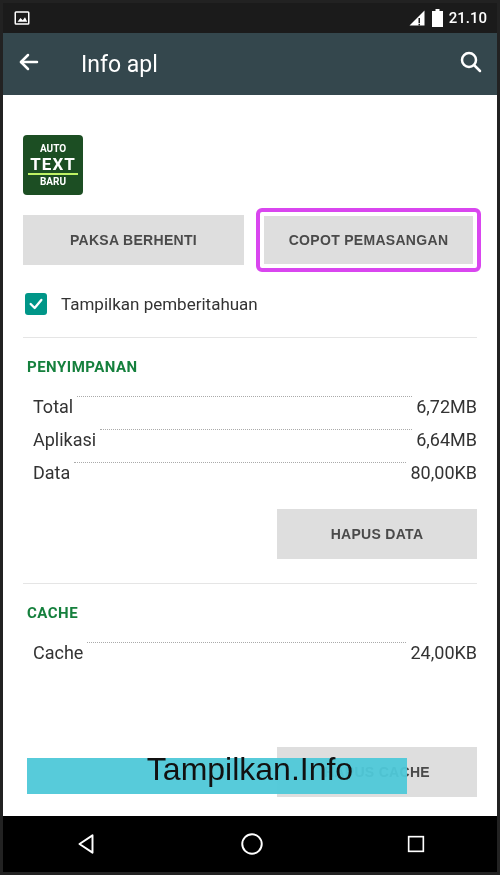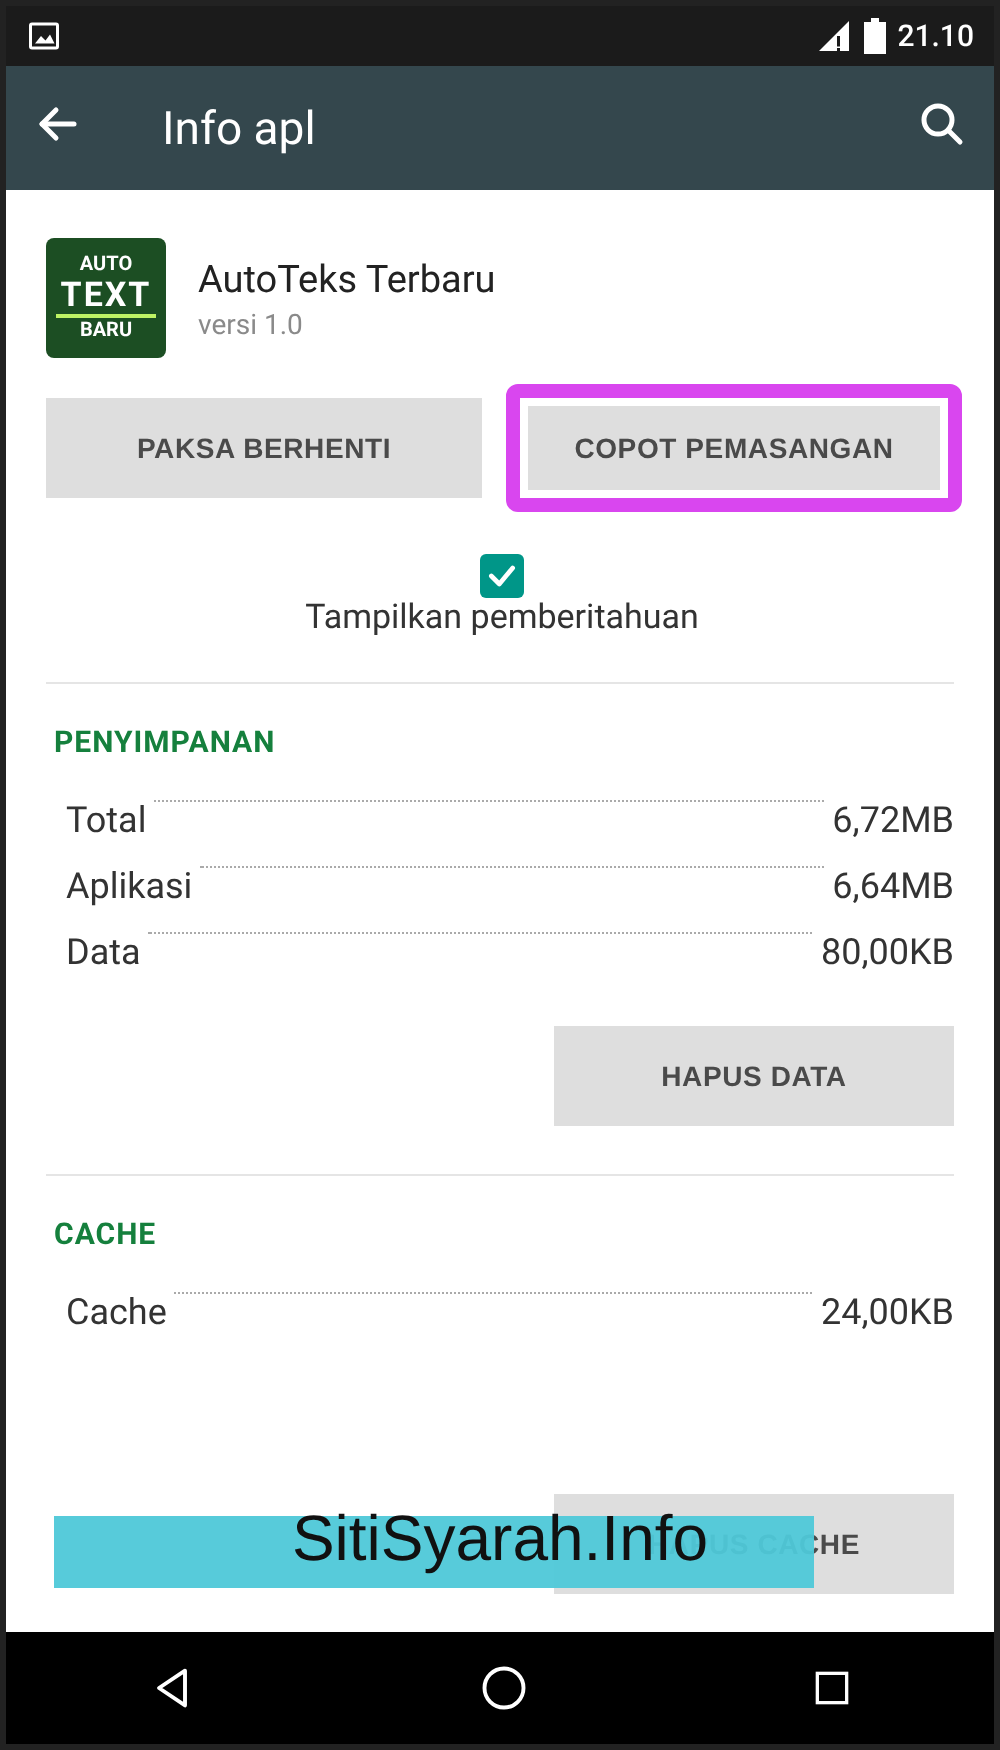--- a/index.html
+++ b/index.html
@@ -28,21 +28,21 @@
   .toolbar {
     height: 62px;
     background: #34474d;
     display: flex;
     align-items: center;
     padding: 0 14px;
     color: #fff;
     gap: 40px;
   }
   .toolbar .title { font-size: 23px; font-weight: 400; flex: 1; }
-  .content { padding: 0 20px 0 20px; color: #333; }
+  .content { padding: 16px 20px 0 20px; color: #333; }
   .app-header {
     display: flex;
     align-items: center;
     gap: 16px;
     padding: 24px 0 20px 0;
   }
   .app-icon {
     width: 60px; height: 60px;
     background: #1c4e23;
     border-radius: 4px;
@@ -72,30 +72,30 @@
     letter-spacing: 0.3px;
     display: flex;
     align-items: center;
     justify-content: center;
     text-align: center;
     line-height: 1.2;
     padding: 4px 6px;
   }
   .btn-wrap { flex: 1; display: flex; }
   .highlight-ring {
-    border: 7px solid #d946ef;
+    border: 4px solid #d946ef;
     border-radius: 6px;
     padding: 4px;
     margin: -7px -4px -7px 0;
   }
   .check-row {
     display: flex;
     align-items: center;
+    gap: 14px;
     padding: 10px 0 22px 2px;
-    flex-direction: column;
   }
   .checkbox {
     width: 22px; height: 22px;
     background: #009688;
     border-radius: 3px;
     display: flex; align-items: center; justify-content: center;
   }
   .check-row .lbl { font-size: 17px; color: #333; }
   .section { padding: 10px 0 0 0; }
   .section-title {
@@ -206,24 +206,20 @@
   </span>
 </div>
 
 <div class="content">
   <div class="app-header">
     <div class="app-icon">
       <span>AUTO</span>
       <span class="big u">TEXT</span>
       <span>BARU</span>
     </div>
-    <div class="app-title">
-      <span class="name">AutoTeks Terbaru</span>
-      <span class="ver">versi 1.0</span>
-    </div>
   </div>
 
   <div class="btn-row">
     <button class="btn">PAKSA BERHENTI</button>
     <div class="btn-wrap highlight-ring">
       <button class="btn" style="height:100%;">COPOT PEMASANGAN</button>
     </div>
   </div>
 
   <div class="check-row">
@@ -262,21 +258,21 @@
     <div class="kv">
       <span class="k">Cache</span>
       <span class="dots"></span>
       <span class="v">24,00KB</span>
     </div>
   </div>
 </div>
 
 <button class="btn cache-btn">HAPUS CACHE</button>
 <div class="hl-strip"></div>
-<div class="watermark-text">SitiSyarah.Info</div>
+<div class="watermark-text">Tampilkan.Info</div>
 
 <div class="navbar">
   <span>
     <svg width="26" height="26" viewBox="0 0 24 24" fill="none" stroke="#fff" stroke-width="1.8" stroke-linejoin="round">
         <polygon points="18,4 6,12 18,20"></polygon>
       </svg>
   </span>
   <span>
     <svg width="26" height="26" viewBox="0 0 24 24" fill="none" stroke="#fff" stroke-width="1.8">
         <circle cx="12" cy="12" r="9"></circle>

